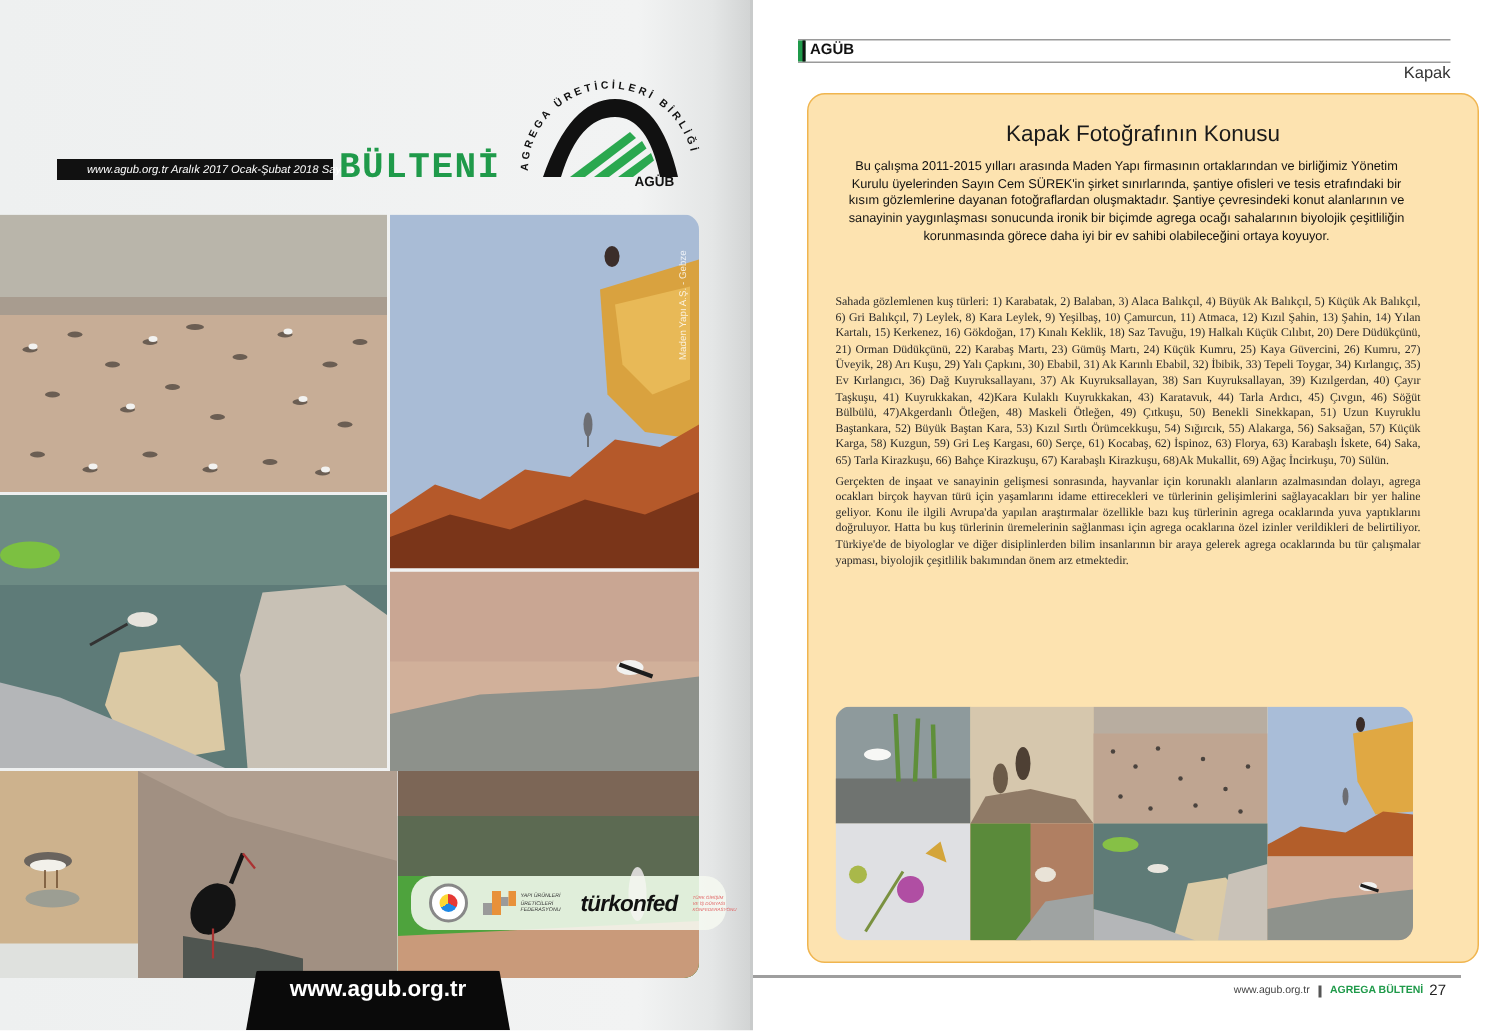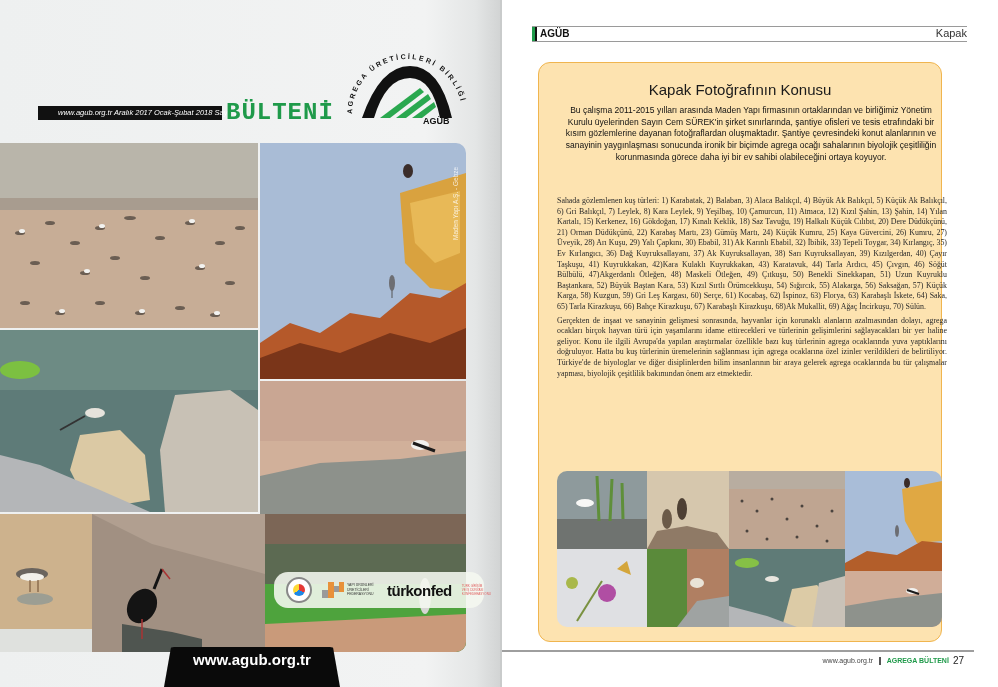--- a/index.html
+++ b/index.html
@@ -34,23 +34,23 @@
   .photo { position: absolute; overflow: hidden; }
   .photo svg { display: block; width: 100%; height: 100%; }
 
   .photo-credit {
     position: absolute; left: 452px; top: 150px; width: 12px; height: 90px;
     writing-mode: vertical-rl; transform: rotate(180deg);
     color: rgba(255,255,255,0.8); font-size: 6.5px;
   }
 
   .sponsor-bar {
-    position: absolute; left: 274px; top: 572px; width: 210px; height: 36px;
+    position: absolute; left: 274px; top: 584px; width: 210px; height: 36px;
     background: rgba(245,248,240,0.88); border-radius: 14px;
-    display: flex; align-items: center; padding: 0 12px; gap: 10px;
+    display: flex; align-items: center; padding: 0 12px; gap: 10px; font-style: italic;
   }
   .tobb-logo { width: 26px; height: 26px; border-radius: 50%; border: 2px solid #888; background: #fff; position: relative; flex: none; }
   .tobb-logo::after { content: ""; position: absolute; left: 5px; top: 5px; width: 12px; height: 12px; border-radius: 50%;
     background: conic-gradient(#e53935 0 33%, #1e88e5 33% 66%, #fdd835 66% 100%); }
   .yuf-logo { display: flex; align-items: center; gap: 3px; flex: none; }
   .yuf-blocks { width: 22px; height: 16px; position: relative; }
   .yuf-blocks span { position: absolute; background: #e8913a; }
   .yuf-text { font-size: 3.5px; line-height: 4.5px; color: #333; width: 30px; }
   .turkonfed { font-weight: bold; font-size: 15px; color: #111; letter-spacing: -0.5px; flex: none; }
   .turkonfed-sub { font-size: 3px; line-height: 4px; color: #e06060; width: 22px; }
@@ -65,24 +65,24 @@
   .gutter { position: absolute; left: 500px; top: 0; width: 2px; height: 687px; background: #c9cbcb; }
 
   
   .right-page { position: absolute; left: 502px; top: 0; width: 496px; height: 687px; background: #ffffff; }
   .running-head {
     position: absolute; left: 30px; top: 26px; width: 435px; height: 16px;
     border-top: 1px solid #9a9a9a; border-bottom: 1px solid #9a9a9a;
   }
   .rh-mark { position: absolute; left: 0; top: 0; width: 5px; height: 14px; background: #1f9a4a; border-right: 2px solid #111; }
   .rh-brand { position: absolute; left: 8px; top: 1px; font-weight: bold; font-size: 10px; color: #111; }
-  .rh-section { position: absolute; right: 0; top: 0; font-size: 11px; color: #333; }
+  .rh-section { position: absolute; right: 0; top: 16px; font-size: 11px; color: #333; }
 
   .feature-box {
-    position: absolute; left: 36px; top: 62px; width: 404px; height: 580px;
+    position: absolute; left: 36px; top: 62px; width: 448px; height: 580px;
     background: #fde3b0; border: 1.5px solid #f0b54f; border-radius: 12px;
   }
   .feature-title {
     position: absolute; left: 0; top: 18px; width: 100%; text-align: center;
     font-size: 15px; color: #1a1a1a;
   }
   .feature-lead {
     position: absolute; left: 22px; top: 42px; width: 380px; text-align: center;
     font-weight: normal; font-size: 8.5px; line-height: 11.7px; color: #111;
   }

